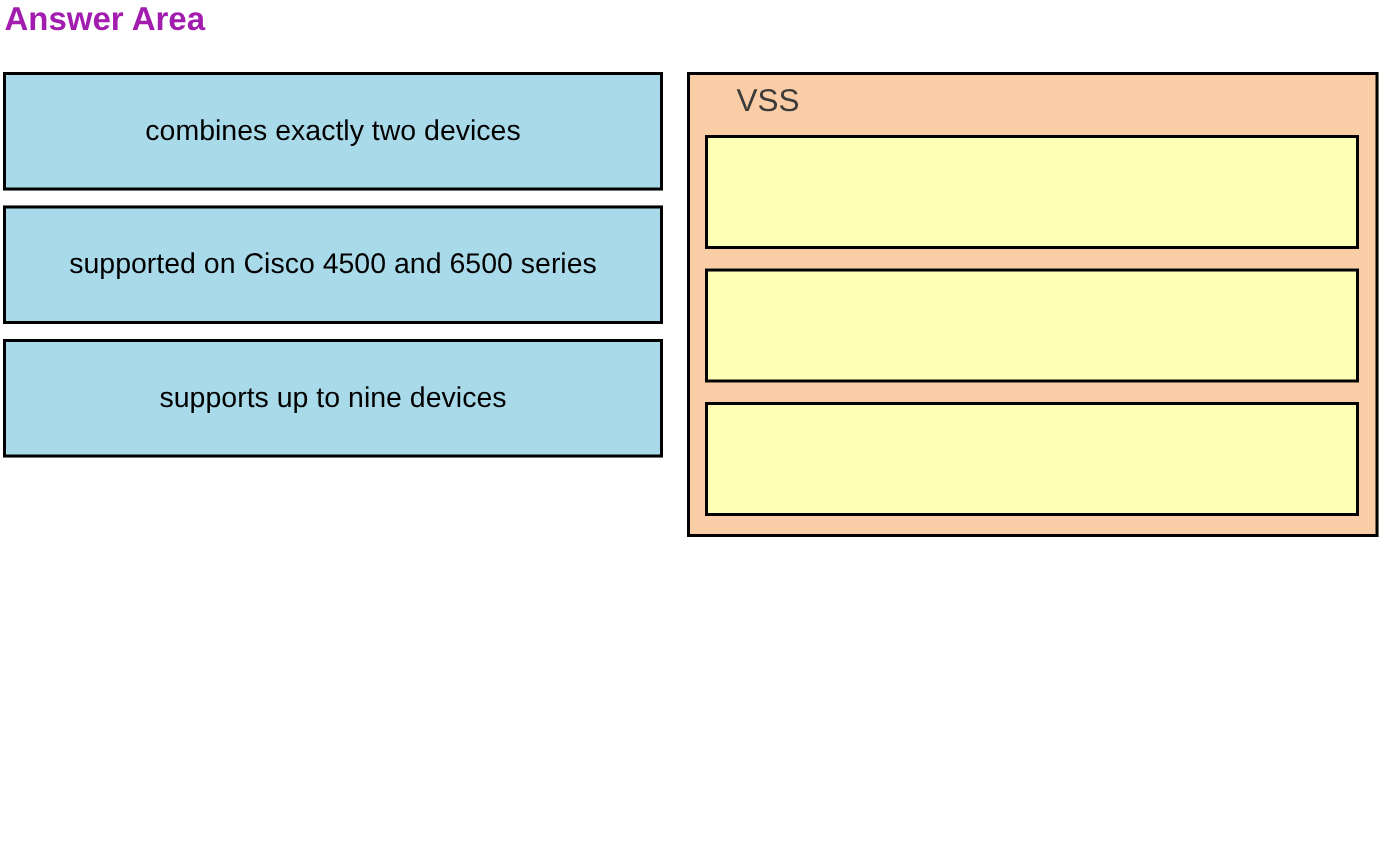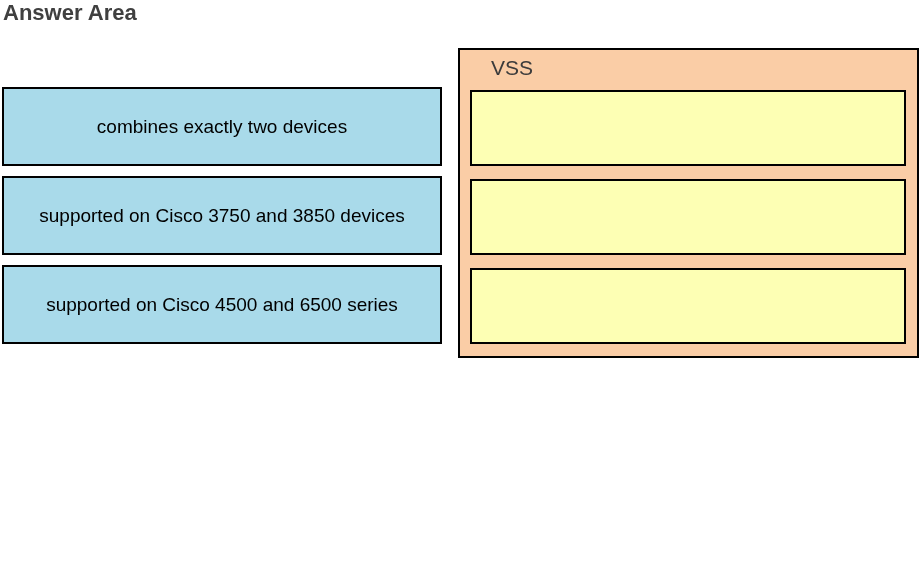--- a/index.html
+++ b/index.html
@@ -12,32 +12,31 @@
     color: #000000;
     overflow: hidden;
   }
 
   .page-title {
     position: absolute;
     left: 3px;
     top: 0px;
     font-size: 22px;
     font-weight: bold;
-    color: #404040;
+    color: #a21caf;
   }
 
   .left-col {
     position: absolute;
     left: 2px;
     top: 48px;
     width: 440px;
     display: flex;
     flex-direction: column;
     gap: 10px;
-    margin-top: 39px;
   }
 
   .drag-option {
     height: 79px;
     background: #A9DAEA;
     border: 2px solid #000000;
     display: flex;
     align-items: center;
     justify-content: center;
     text-align: center;
@@ -91,24 +90,24 @@
 </head>
 <body>
 
 <div class="page-title">Answer Area</div>
 
 <div class="left-col">
   <div class="drag-option">
     <span>combines exactly two devices</span>
   </div>
   <div class="drag-option">
-    <span>supported on Cisco 3750 and 3850 devices</span>
+    <span>supported on Cisco 4500 and 6500 series</span>
   </div>
   <div class="drag-option">
-    <span>supported on Cisco 4500 and 6500 series</span>
+    <span>supports up to nine devices</span>
   </div>
 </div>
 
 <div class="target-panel">
   <div class="target-title">VSS</div>
   <div class="slot-area">
     <div class="drop-slot"></div>
     <div class="drop-slot"></div>
     <div class="drop-slot"></div>
   </div>

